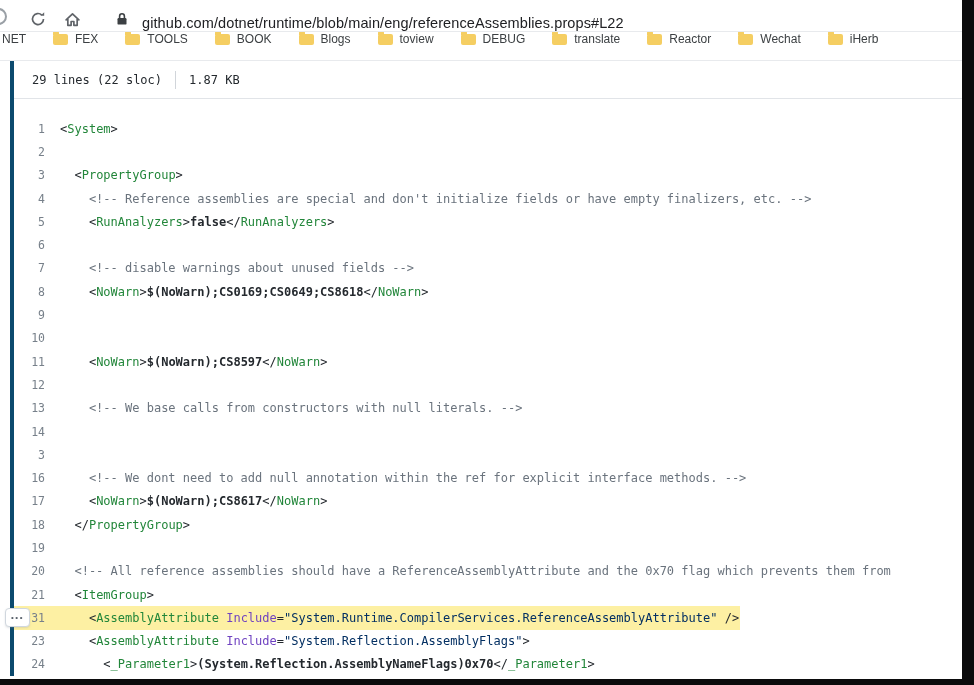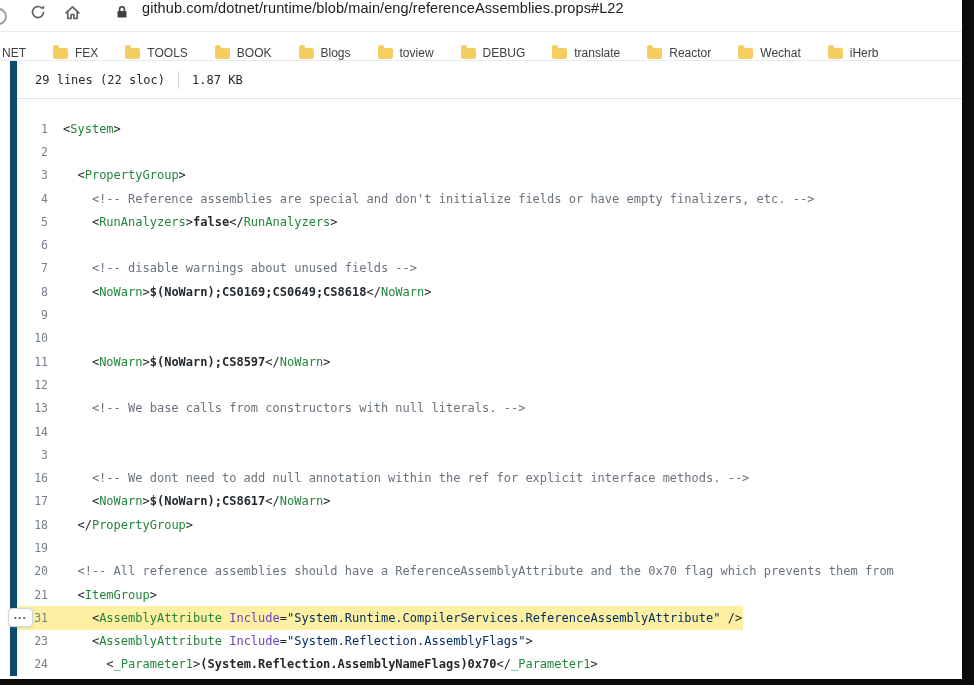--- a/index.html
+++ b/index.html
@@ -1,33 +1,33 @@
 <!DOCTYPE html>
 <html><head>
 <meta charset="utf-8">
 <style>
   *{margin:0;padding:0;box-sizing:border-box}
   html,body{width:974px;height:685px;overflow:hidden}
   body{position:relative;background:#fff;font-family:"Liberation Sans","DejaVu Sans",sans-serif;color:#202124}
 
   
-  .addr-bar{height:32px;display:flex;align-items:flex-start;background:#fff;border-bottom:1px solid #e8eaed;position:relative;padding-left:26px}
+  .addr-bar{height:32px;display:flex;align-items:flex-end;background:#fff;border-bottom:1px solid #e8eaed;position:relative;padding-left:26px}
   .back-frag{position:absolute;left:-10px;top:8px;width:17px;height:17px;border:2px solid #9aa0a6;border-radius:50%}
   .abar-icon{display:inline-flex;align-items:center;justify-content:center;width:24px;height:24px;margin-right:10px;cursor:pointer}
   .lock-wrap{margin-left:16px;margin-right:8px}
   .url{font-size:14.5px;color:#202124;letter-spacing:.1px;white-space:nowrap}
 
   
-  .bm-bar{height:29px;display:flex;align-items:flex-end;background:#fff;border-bottom:1px solid #e8eaed;padding-left:2px;gap:27px;overflow:hidden}
+  .bm-bar{height:29px;display:flex;align-items:flex-start;background:#fff;border-bottom:1px solid #e8eaed;padding-left:2px;gap:27px;overflow:hidden}
   .bm{display:flex;align-items:center;gap:7px;font-size:12px;color:#3c4043;white-space:nowrap;cursor:pointer}
   .folder-icon{position:relative;width:15px;height:11px;background:#f5ce62;border-radius:2px;flex:0 0 15px}
   .folder-icon::before{content:"";position:absolute;top:-3px;left:0;width:6px;height:4px;background:#f5ce62;border-radius:2px 2px 0 0}
 
   
-  .blob-box{margin-left:10px;border-left:7px solid #0c4a6e;min-height:586px;background:#fff}
+  .blob-box{margin-left:10px;border-left:4px solid #0c4a6e;min-height:586px;background:#fff}
   .blob-header{height:38px;display:flex;align-items:center;padding-left:18px;border-bottom:1px solid #e1e4e8;
                font-family:"DejaVu Sans Mono","Liberation Mono",monospace;font-size:12px;color:#24292e}
   .vdiv{width:1px;height:18px;background:#d1d5da;margin:0 13px}
 
   
   .code-area{padding-top:18px;position:relative}
   .row{display:flex;align-items:center;height:23.3px;position:relative}
   .ln{flex:0 0 46px;width:46px;text-align:right;padding-right:15px;font-family:"DejaVu Sans Mono","Liberation Mono",monospace;
       font-size:11.5px;color:#77808a;cursor:pointer}
   .cd{font-family:"DejaVu Sans Mono","Liberation Mono",monospace;font-size:12px;white-space:pre;color:#24292e}

